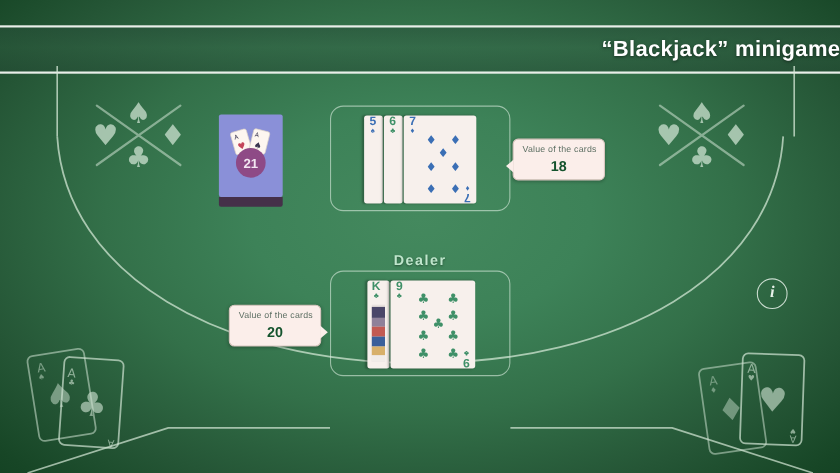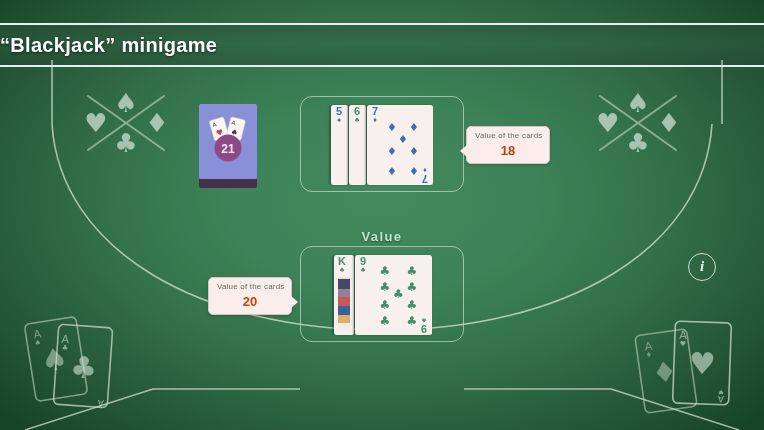--- a/index.html
+++ b/index.html
@@ -35,21 +35,21 @@
         rgba(36,74,52,0.55) 100%);
     box-sizing: border-box;
     border-top: 2px solid #e9eee9;
     border-bottom: 2px solid #e9eee9;
   }
   #header-title {
     position: absolute;
     left: 0; top: 23px;
     width: 764px; height: 44px;
     line-height: 44px;
-    text-align: left;
+    text-align: right;
     color: #ffffff;
     font-size: 20px;
     font-weight: bold;
     letter-spacing: 0.3px;
     text-shadow: 0 1px 3px rgba(0,0,0,0.55);
   }
 
   
   #table-lines {
     position: absolute;
@@ -165,21 +165,21 @@
   .bubble-caption {
     font-size: 8px;
     color: #5d6f63;
     letter-spacing: 0.2px;
     white-space: nowrap;
     line-height: 1.1;
   }
   .bubble-value {
     font-size: 13px;
     font-weight: bold;
-    color: #c2410c;
+    color: #14532d;
     margin-top: 3px;
     line-height: 1;
   }
   #dealer-bubble { left: 466px; top: 126px; width: 84px; }
   #player-bubble { left: 208px; top: 277px; width: 84px; }
   .bubble-tail {
     position: absolute;
     width: 0; height: 0;
     top: 18px;
     border-top: 6px solid transparent;
@@ -361,21 +361,21 @@
       </div>
     </div>
   </div>
 
   <div id="dealer-bubble" class="value-bubble">
     <div class="bubble-tail"></div>
     <div class="bubble-caption">Value of the cards</div>
     <div class="bubble-value">18</div>
   </div>
 
-  <div id="player-label" class="zone-label">Value</div>
+  <div id="player-label" class="zone-label">Dealer</div>
   <div id="player-box" class="zone-box"></div>
 
   <div id="player-hand" class="hand">
 
     <div class="card" style="left:0px; width:20px;">
       <div class="card-corner">
         <span class="card-rank" style="color:#3f9068;">K</span>
         <span class="card-suit-small" style="color:#3f9068;">♣</span>
       </div>
       <svg class="pip-area" viewBox="0 0 20 80">

